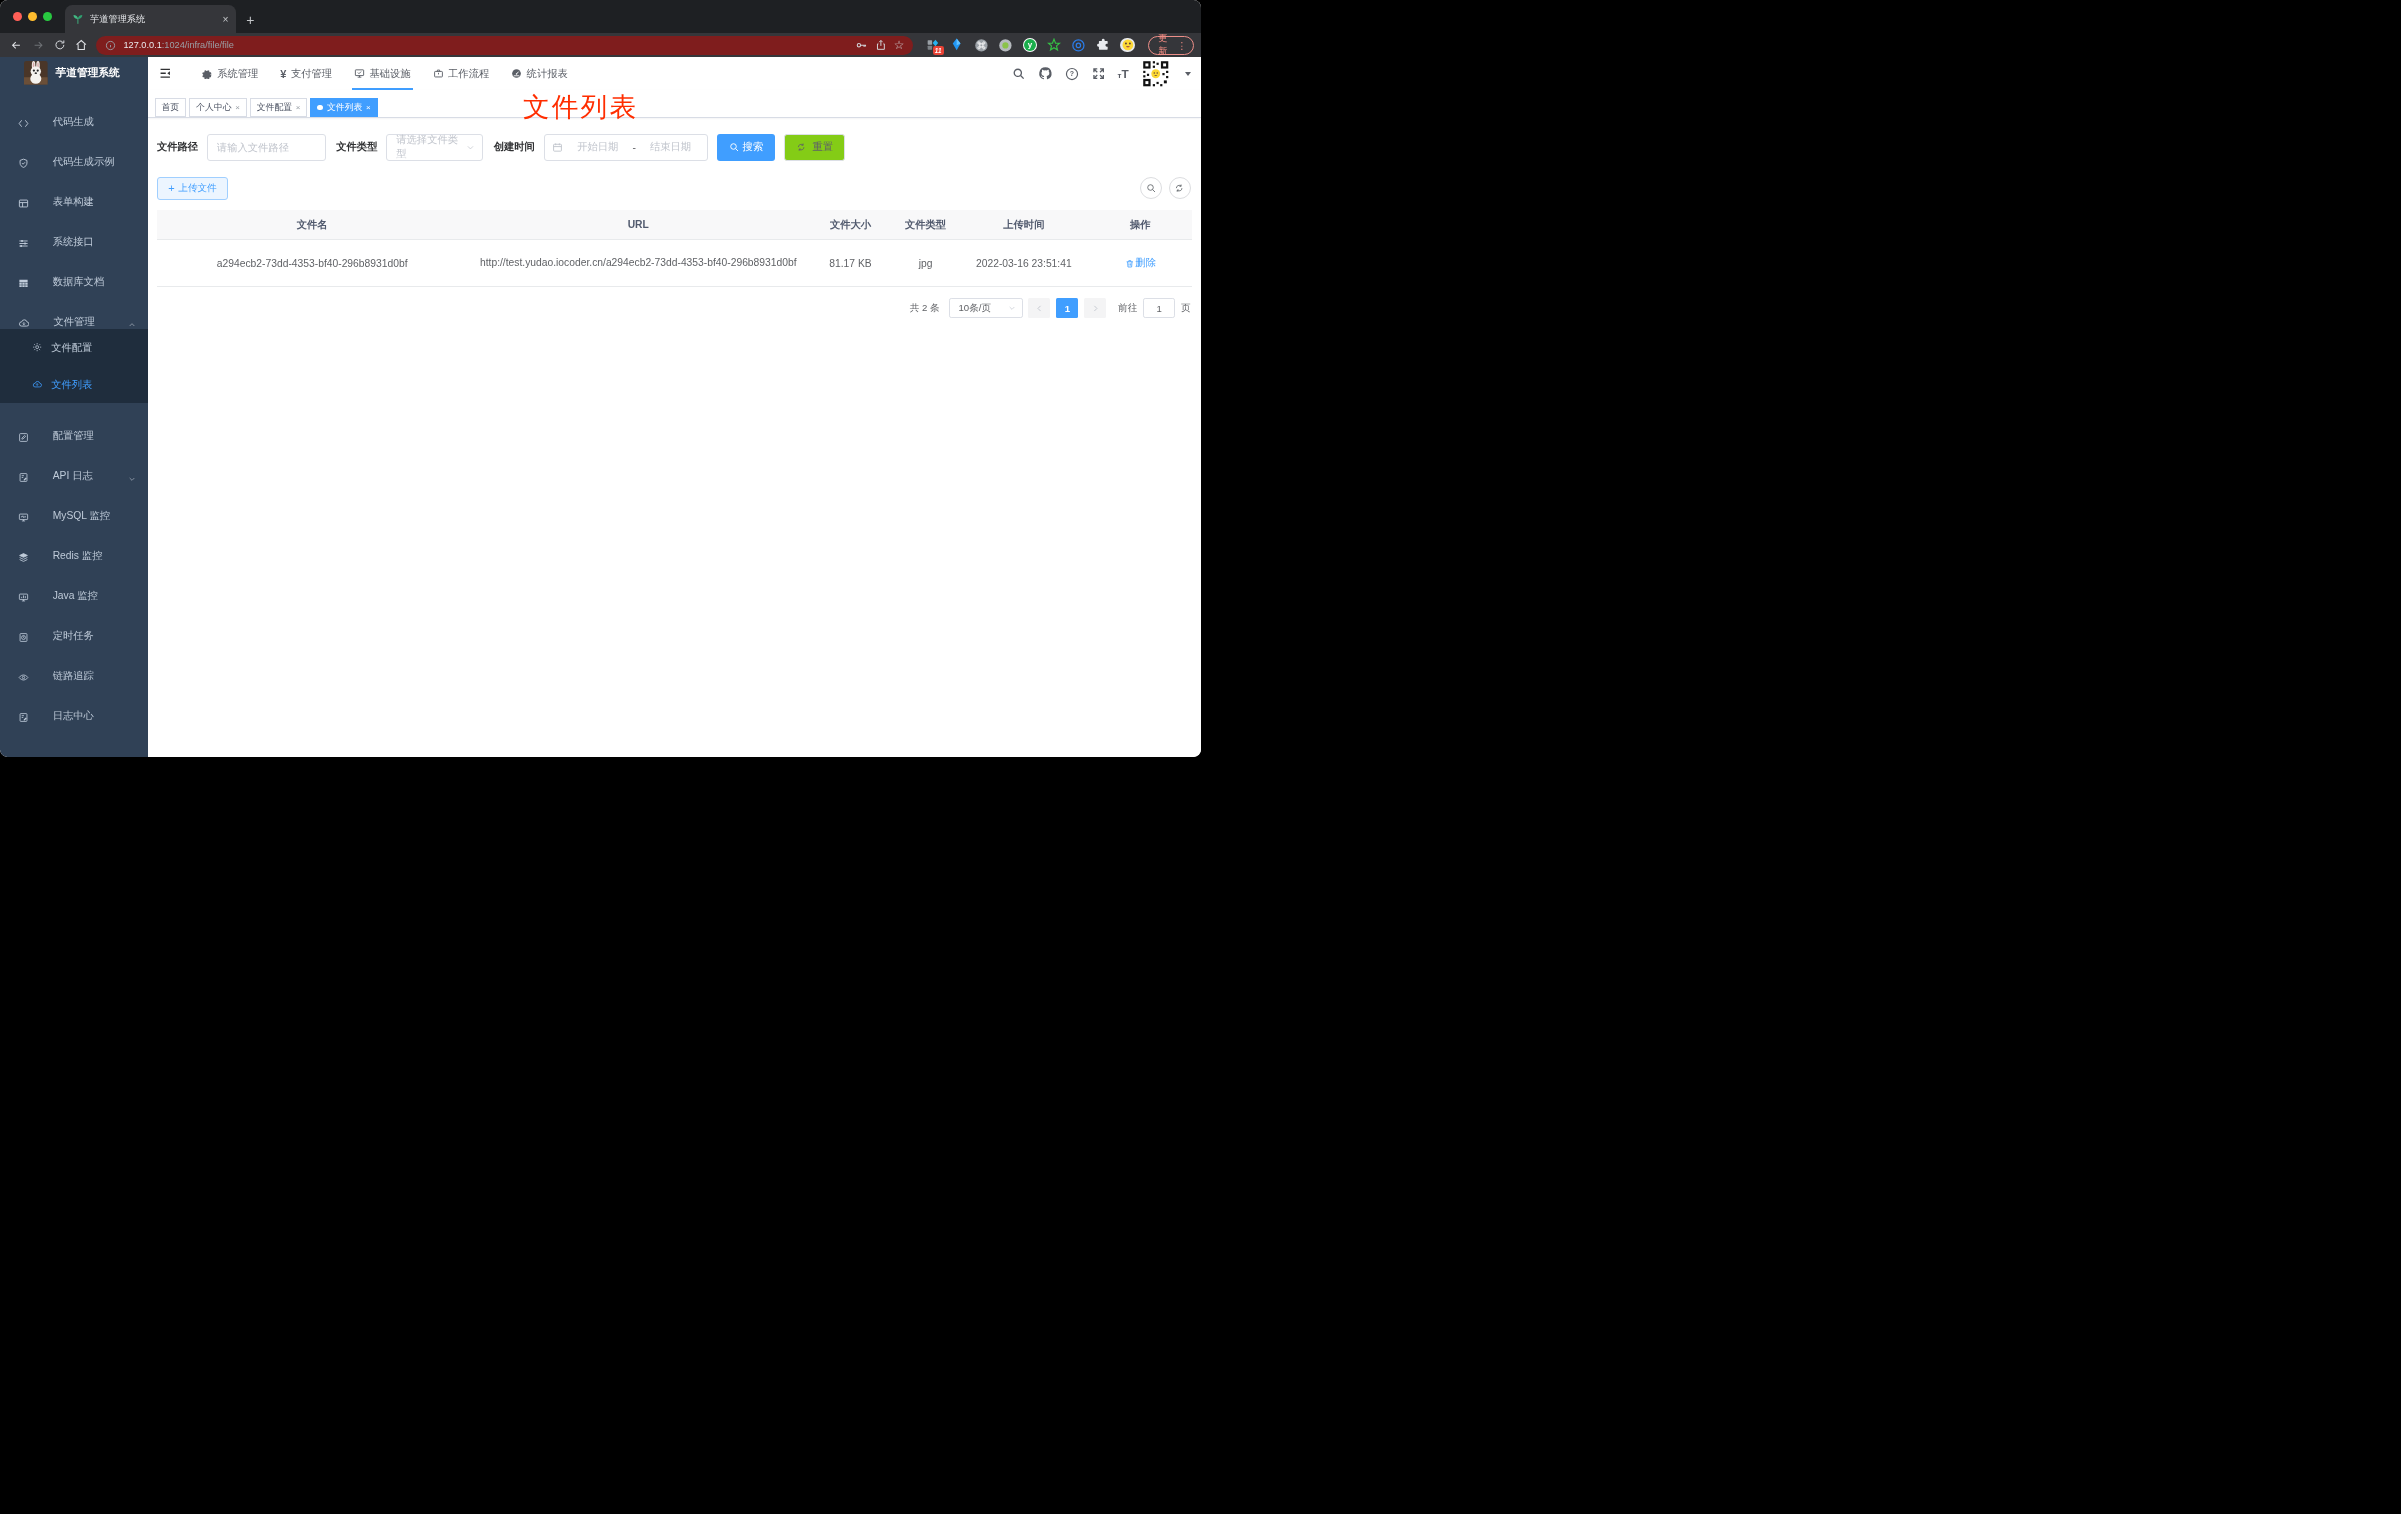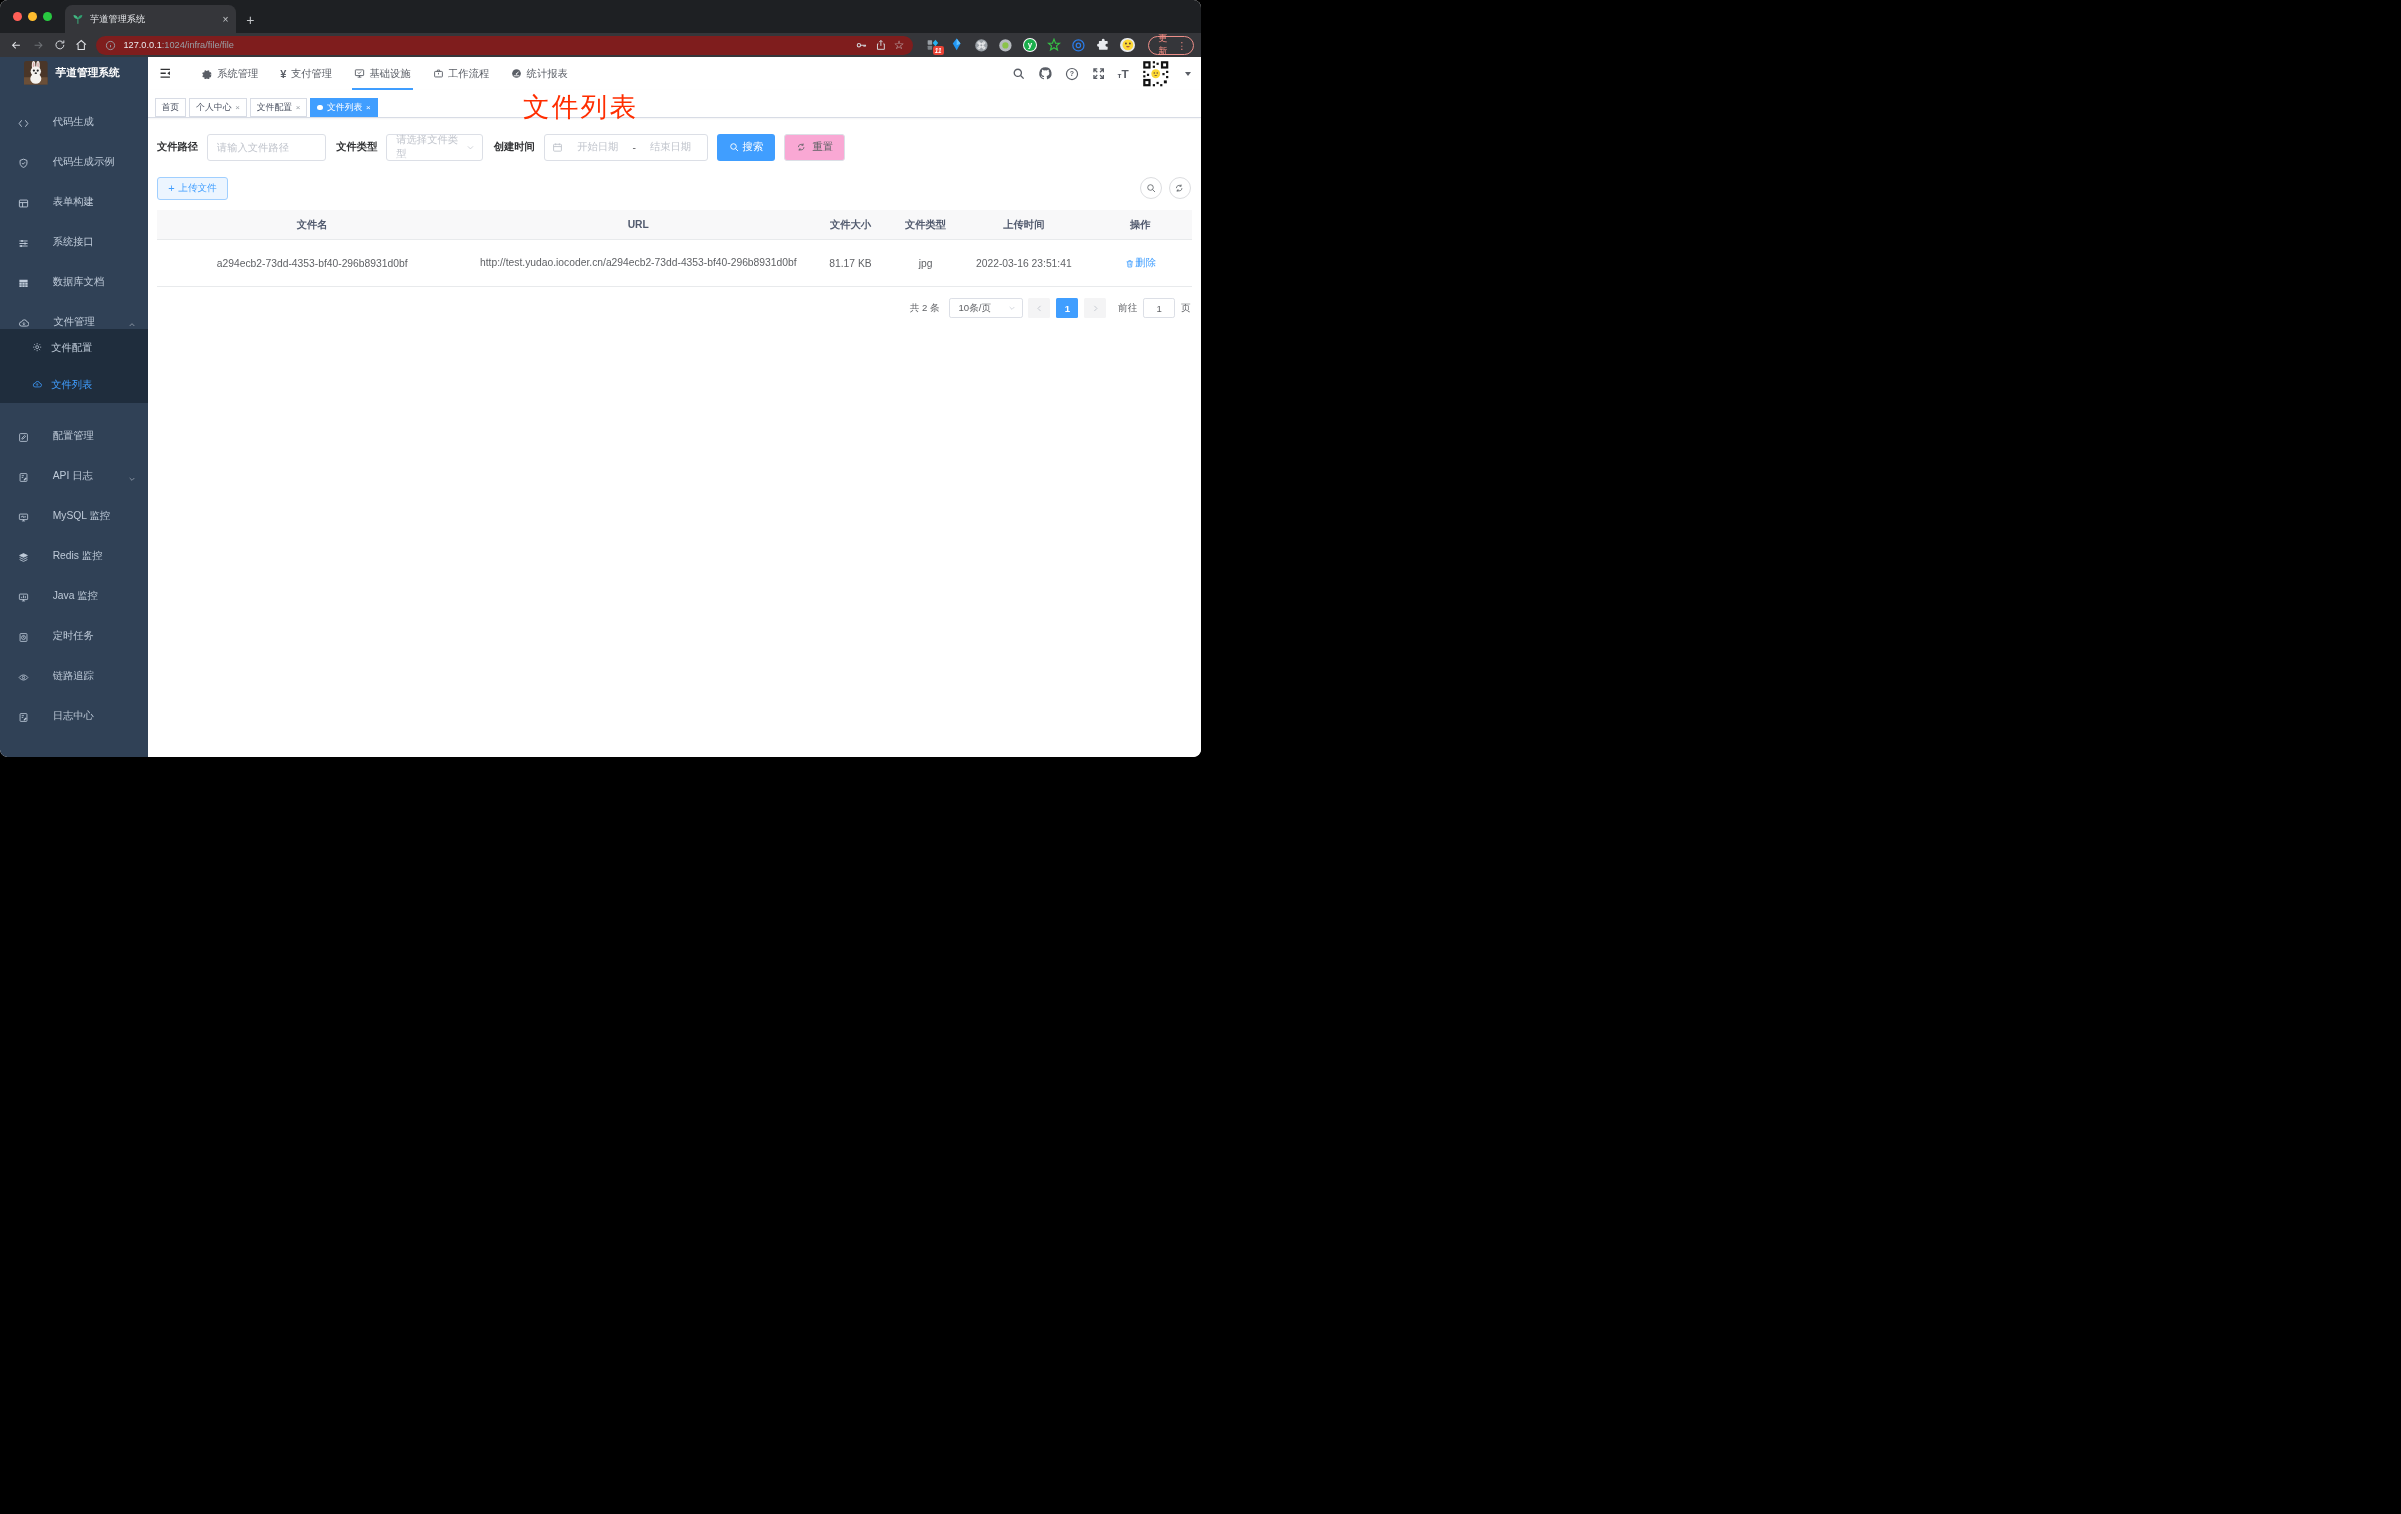--- a/index.html
+++ b/index.html
@@ -87,21 +87,21 @@
   .inp { height:26.6px; border:0.7px solid #dcdfe6; border-radius:3px; background:#fff; display:flex; align-items:center; }
   .path-input { width:119px; padding:0 8.9px; font-size:10.3px; color:#606266; border:0.7px solid #dcdfe6; border-radius:3px; height:26.6px; outline:none; font-family:inherit; }
   .path-input::placeholder { color:#c0c4cc; }
   .sel { width:97px; padding:0 7.4px 0 8.9px; color:#c0c4cc; font-size:10.3px; justify-content:space-between; cursor:pointer; }
   .daterange { width:164px; padding:0 7.4px; color:#c0c4cc; font-size:10.3px; gap:5.9px; }
   .daterange .dph { flex:1; text-align:center; }
   .daterange .dsep { color:#606266; }
   .btn { height:26.6px; border-radius:3px; font-size:10.3px; display:inline-flex; align-items:center; gap:3.7px;
          padding:0 11px; cursor:pointer; border:0.7px solid transparent; font-family:inherit; }
   .btn-primary { background:#409eff; color:#fff; margin-left:8.9px; }
-  .btn-plain { background:#f9a8d4; border-color:#dcdfe6; color:#606266; margin-left:8.9px;gap:6px; }
+  .btn-plain { background:#84cc16; border-color:#dcdfe6; color:#606266; margin-left:8.9px;gap:6px; }
   .action-row { margin-top:16px; display:flex; align-items:center; }
   .btn-upload { height:23.6px; font-size:9.6px; background:#ecf5ff; border:0.7px solid #a0cfff; color:#409eff; border-radius:3px;
                 display:inline-flex; align-items:center; gap:3.7px; padding:0 10.3px; cursor:pointer; }
   .circle-btns { margin-left:auto; display:flex; gap:6.6px; padding-right:1.5px; }
   .cbtn { width:22px; height:22px; border-radius:50%; border:0.7px solid #dcdde0; background:#fff; color:#5f6368;
           display:flex; align-items:center; justify-content:center; cursor:pointer; }
 
   table.grid { width:100%; border-collapse:collapse; margin-top:10.3px; font-size:10.3px; color:#606266; table-layout:fixed; }
   .grid th { background:#f8f8f9; color:#515a6e; font-weight:bold; height:29.5px; border-bottom:0.7px solid #e8eaec; }
   .grid td { text-align:center; border-bottom:0.7px solid #e8eaec; padding:7.4px 4.4px; }

